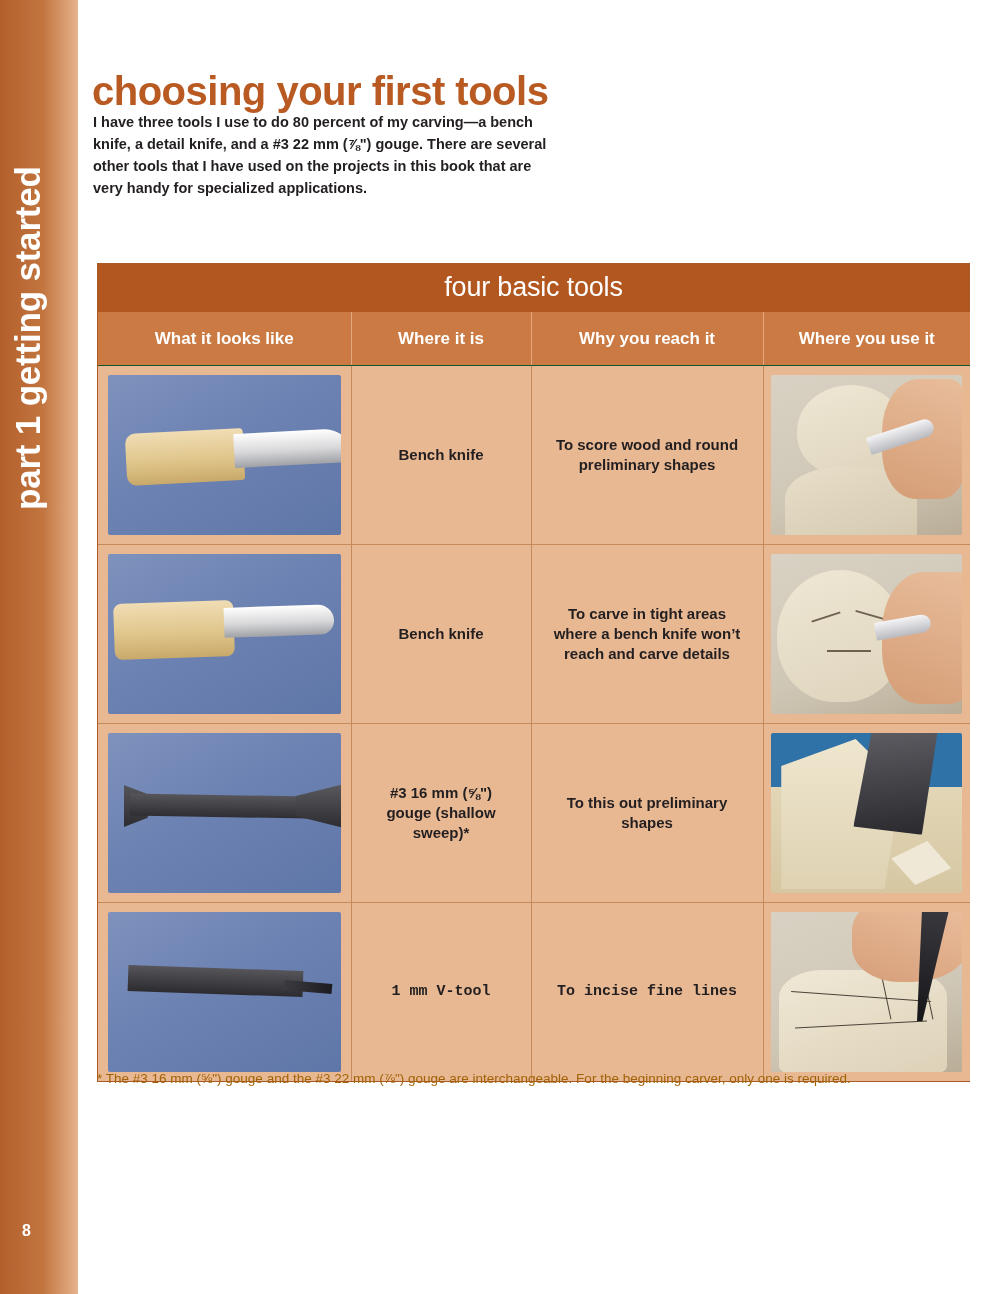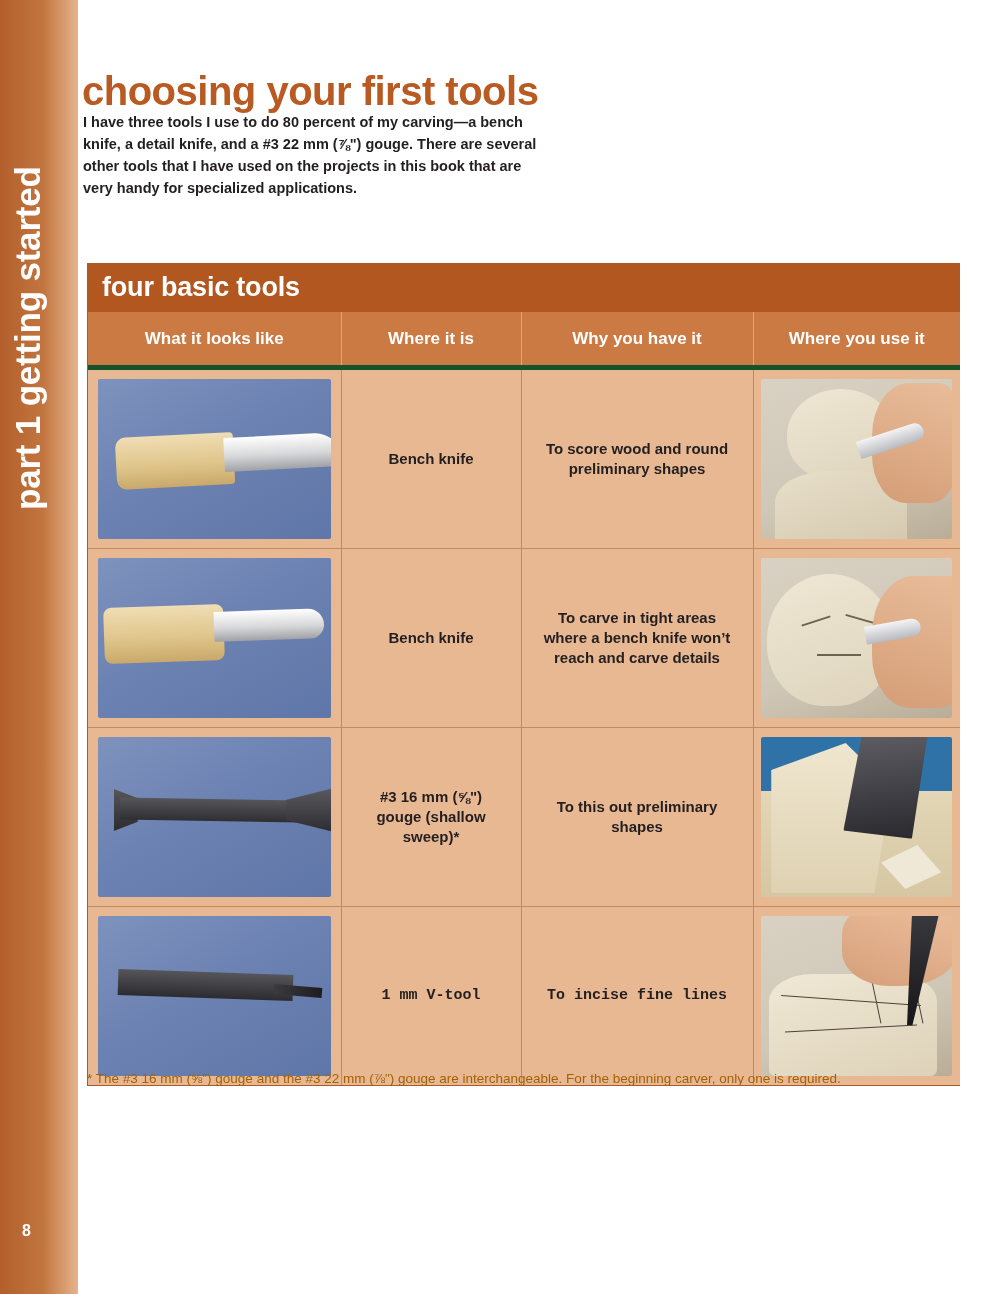--- a/index.html
+++ b/index.html
@@ -50,21 +50,21 @@
     left: 22px;
     top: 1222px;
     color: #ffffff;
     font-size: 16px;
     font-weight: bold;
   }
 
   
   .content {
     position: absolute;
-    left: 82px;
+    left: 92px;
     top: 0;
     width: 880px;
     height: 1116px;
   }
 
   .page-title {
     position: absolute;
     left: 0;
     top: 42px;
     color: #b85a22;
@@ -91,41 +91,42 @@
     top: 263px;
     width: 873px;
     border: 1px solid #a85a27;
     box-sizing: border-box;
   }
 
   .table-banner {
     background: #b2571f;
     color: #ffffff;
     font-size: 27px;
-    font-weight: bold;
+    font-weight: normal;
     padding: 8px 14px 9px 14px;
     letter-spacing: -0.2px;
+    text-align: center;
   }
 
   table {
     width: 100%;
     border-collapse: collapse;
     table-layout: fixed;
   }
 
   th {
     background: #ca7a42;
     color: #ffffff;
     font-size: 17px;
     font-weight: bold;
     height: 51px;
     vertical-align: middle;
     text-align: center;
     border-right: 1px solid #e2a97f;
-    border-bottom: 5px solid #14532d;
+    border-bottom: 1px solid #14532d;
   }
   th:last-child { border-right: none; }
 
   td {
     background: #e8b893;
     border-right: 1px solid #c58a5c;
     border-bottom: 1px solid #c58a5c;
     vertical-align: middle;
     text-align: center;
     color: #231f20;
@@ -328,21 +329,21 @@
       <colgroup>
         <col class="col-1">
           <col class="col-2">
           <col class="col-3">
           <col class="col-4">
       </colgroup>
       <thead>
         <tr>
           <th>What it looks like</th>
           <th>Where it is</th>
-          <th>Why you have it</th>
+          <th>Why you reach it</th>
           <th>Where you use it</th>
         </tr>
       </thead>
       <tbody>
 
         <tr>
           <td class="cell-img">
             <div class="photo bg-blue">
               <div class="handle bk-handle"></div>
               <div class="blade bk-blade"></div>

